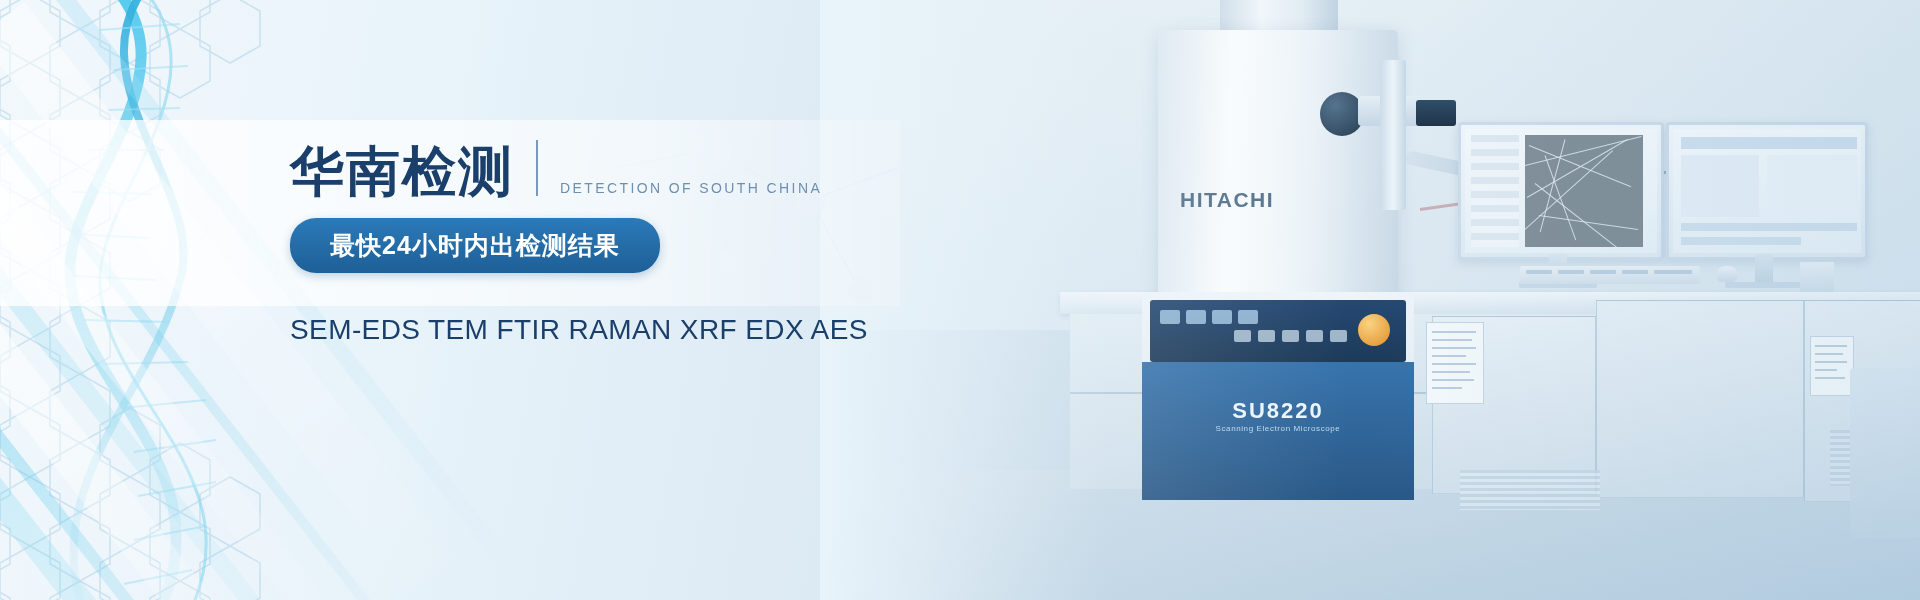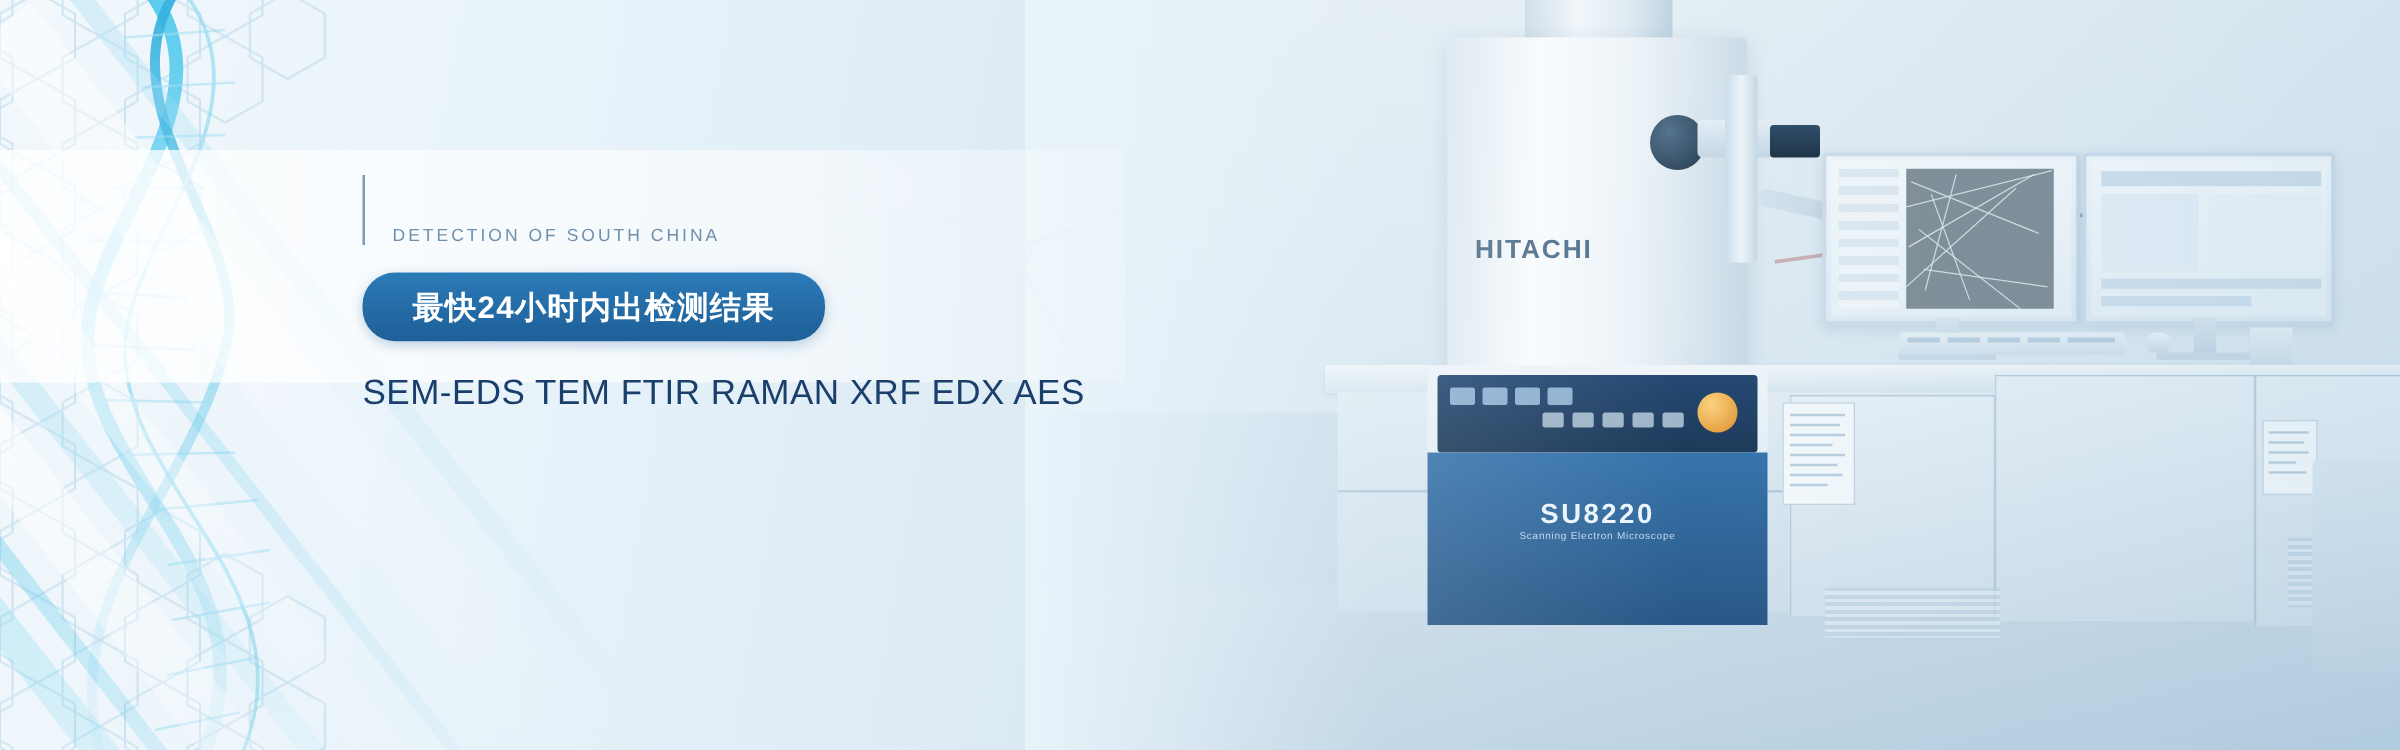--- a/index.html
+++ b/index.html
@@ -109,21 +109,21 @@
   .brand-sub{font-size:21px;font-weight:bold;color:#1b3f6b;letter-spacing:1px;}
 
   .pill{
     display:inline-block;margin-top:20px;
     background:linear-gradient(180deg,#2b7ab8,#1e5f97);
     color:#fff;font-size:25px;font-weight:bold;letter-spacing:1px;
     padding:11px 40px;border-radius:26px;
     box-shadow:0 3px 10px rgba(30,95,151,.28);
   }
 
-  .tech{margin-top:22px;}
+  .tech{margin-top:38px;}
   .tech div{
     font-size:28px;color:#1b3f6b;letter-spacing:.4px;line-height:1.38;font-weight:400;
   }
 </style>
 </head>
 <body>
 
 <div class="banner">
 
   <div class="photo">
@@ -359,20 +359,21 @@
           <circle cx="400" cy="150" r="10"></circle>
       </g>
     </svg>
 
     <div class="white-strip"></div>
   </div>
 
   <div class="text-block">
 
     <div class="brand-row">
+      <div class="brand-cn">华南检测</div>
       <div class="vbar"></div>
       <div class="brand-right">
         <div class="brand-en">DETECTION OF SOUTH CHINA</div>
       </div>
     </div>
 
     <div class="pill">最快24小时内出检测结果</div>
 
     <div class="tech">
       <div>SEM-EDS TEM FTIR RAMAN XRF EDX AES</div>

